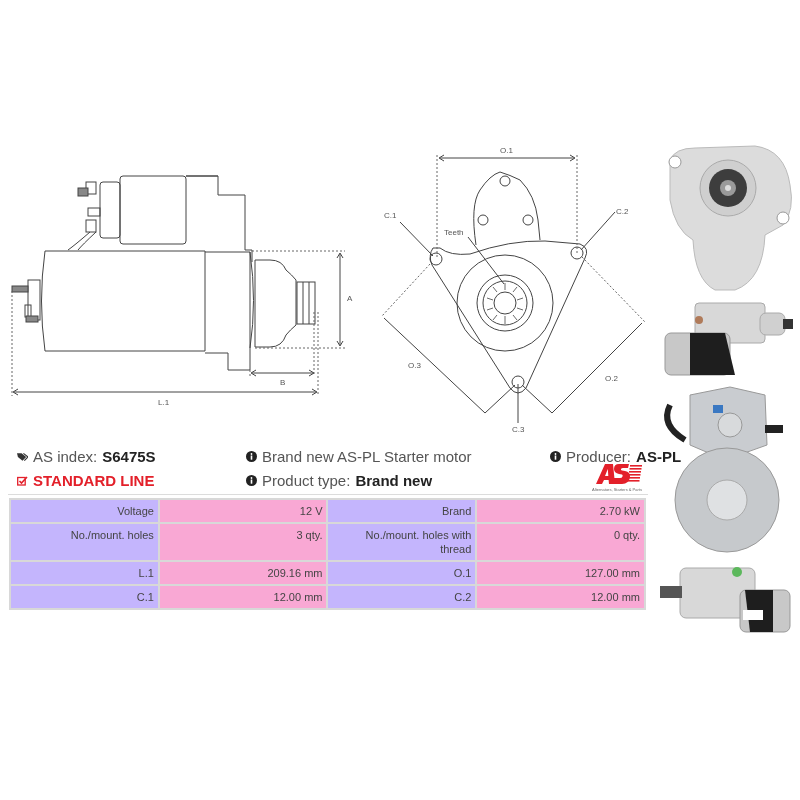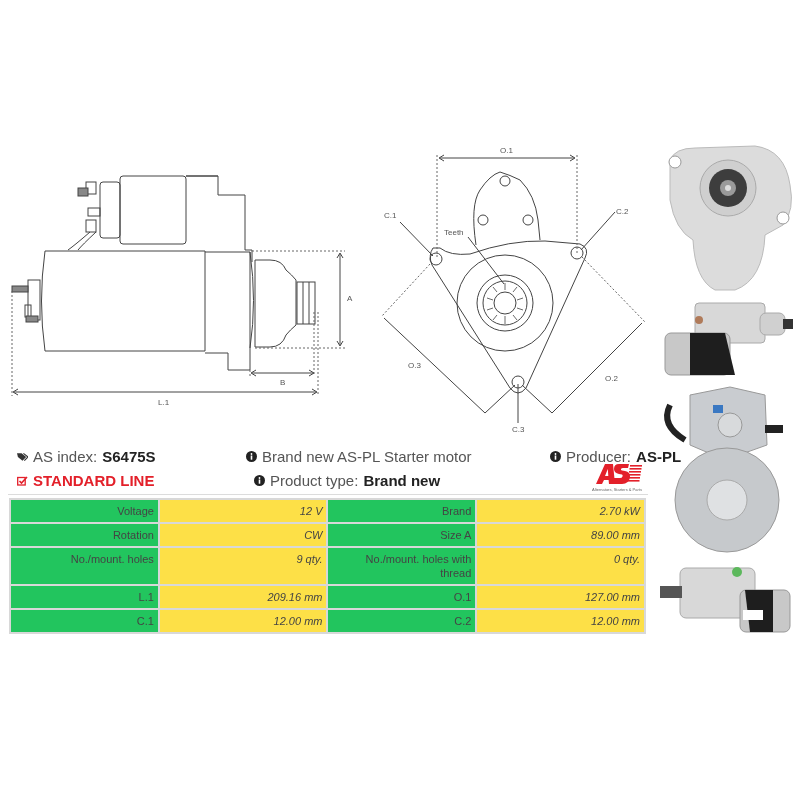--- a/index.html
+++ b/index.html
@@ -18,22 +18,22 @@
     .info-item b { color: #222; font-weight: bold; }
     .info-item .icon { display: inline-flex; width: 11px; height: 11px; align-items: center; justify-content: center; }
     .red { color: #e3202a; font-weight: bold; }
     .info-rule { position: absolute; left: 8px; top: 54px; width: 640px; height: 1px; background: #dcdcdc; }
 
     .logo { position: absolute; left: 583px; top: 462px; width: 68px; height: 34px; }
     .logo-sub { position: absolute; left: 0; top: 25px; width: 68px; text-align: center; font-size: 4px; color: #666; }
 
     table.specs { position: absolute; left: 9px; top: 498px; width: 637px; border-collapse: collapse; font-size: 11px; color: #444; }
     table.specs td { border: 2px solid #d8d8d8; padding: 4px 4px; text-align: right; vertical-align: top; line-height: 14px; }
-    table.specs td.lbl { background: #22c55e; width: 158px; }
-    table.specs td.val { background: #fde047; width: 182px; font-style: italic; }
+    table.specs td.lbl { background: #c4b5fd; width: 158px; }
+    table.specs td.val { background: #f9a8d4; width: 182px; }
     table.specs tr { height: 23px; }
     table.specs tr.tall { height: 37px; }
   </style>
 </head>
 <body>
 
 <div class="drawing-side">
   <svg width="360" height="240" viewBox="0 0 360 240" fill="none" stroke="#444" stroke-width="1">
 
     <path d="M45 81 L205 81 L205 181 L45 181 Q38 131 45 81 Z"></path>
@@ -196,21 +196,21 @@
   <div class="info-item" style="left:246px;top:8px;">
     <span class="icon">
       <svg width="11" height="11" viewBox="0 0 11 11">
           <circle cx="5.5" cy="5.5" r="5.5" fill="#222"></circle>
           <rect x="4.7" y="4.5" width="1.6" height="4.2" fill="#fff"></rect>
           <circle cx="5.5" cy="3" r="0.9" fill="#fff"></circle>
         </svg>
     </span>
     <span>Brand new AS-PL Starter motor</span>
   </div>
-  <div class="info-item" style="left:254px;top:32px;">
+  <div class="info-item" style="left:246px;top:32px;">
     <span class="icon">
       <svg width="11" height="11" viewBox="0 0 11 11">
           <circle cx="5.5" cy="5.5" r="5.5" fill="#222"></circle>
           <rect x="4.7" y="4.5" width="1.6" height="4.2" fill="#fff"></rect>
           <circle cx="5.5" cy="3" r="0.9" fill="#fff"></circle>
         </svg>
     </span>
     <span>Product type:</span>
     <b>Brand new</b>
   </div>
@@ -245,29 +245,23 @@
 </div>
 
 <table class="specs">
   <tbody>
     <tr>
       <td class="lbl">Voltage</td>
       <td class="val">12 V</td>
       <td class="lbl">Brand</td>
       <td class="val">2.70 kW</td>
     </tr>
-    <tr>
-      <td class="lbl">Rotation</td>
-      <td class="val">CW</td>
-      <td class="lbl">Size A</td>
-      <td class="val">89.00 mm</td>
-    </tr>
     <tr class="tall">
       <td class="lbl">No./mount. holes</td>
-      <td class="val">9 qty.</td>
+      <td class="val">3 qty.</td>
       <td class="lbl">No./mount. holes with thread</td>
       <td class="val">0 qty.</td>
     </tr>
     <tr>
       <td class="lbl">L.1</td>
       <td class="val">209.16 mm</td>
       <td class="lbl">O.1</td>
       <td class="val">127.00 mm</td>
     </tr>
     <tr>

